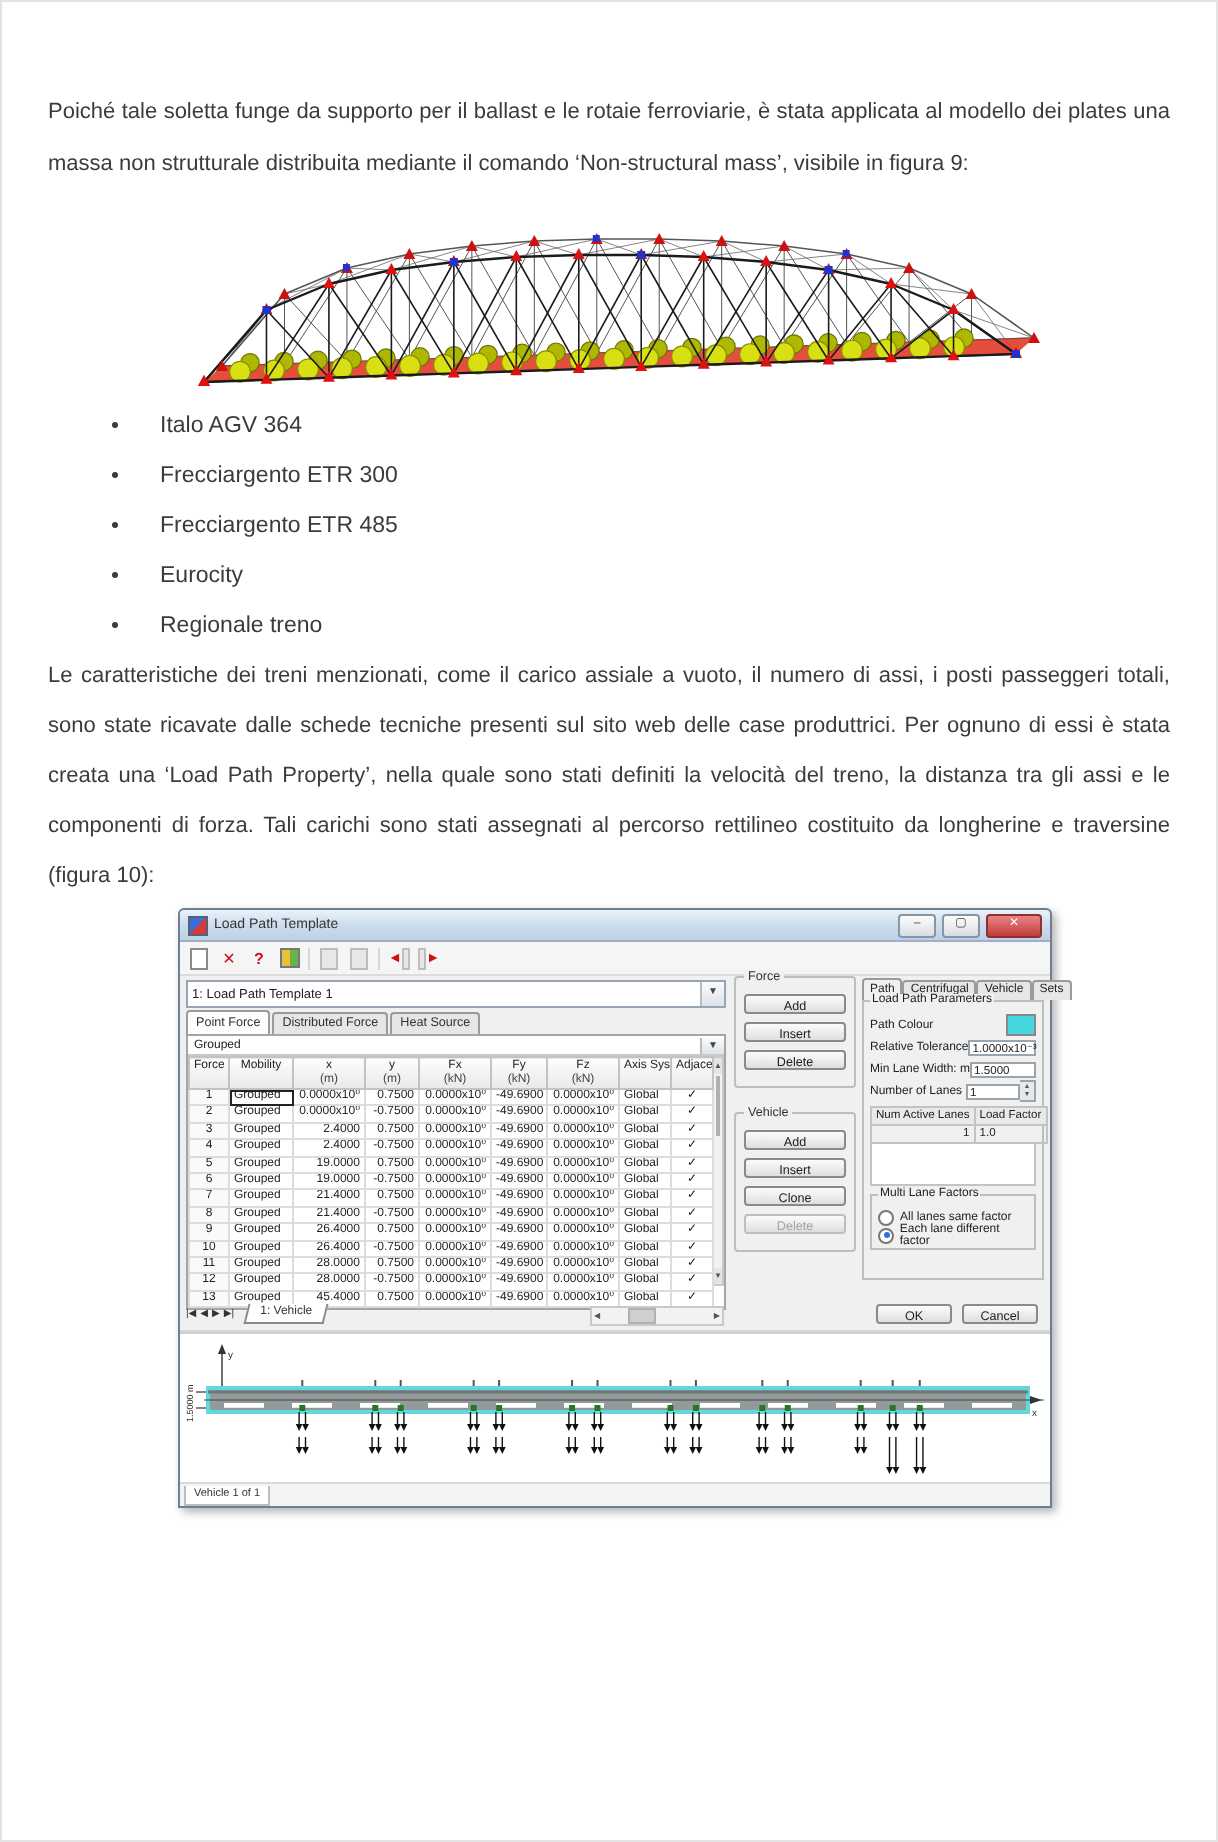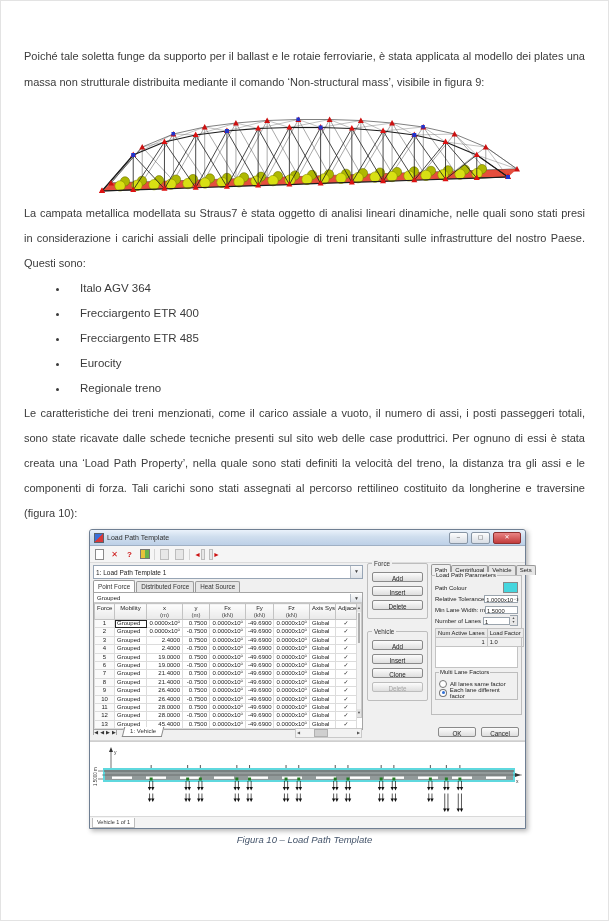--- a/index.html
+++ b/index.html
@@ -369,25 +369,24 @@
         <polygon points="383.7692307692308,71.07692307692308 389.7692307692308,71.07692307692308 386.7692307692308,65.57692307692308" fill="#dd1111"></polygon>
         <polygon points="392.7692307692308,40.5 398.7692307692308,40.5 395.7692307692308,35" fill="#cc1111"></polygon>
         <polygon points="415,70 421,70 418,64.5" fill="#dd1111"></polygon>
         <polygon points="415,70 421,70 418,64.5" fill="#dd1111"></polygon>
         <polygon points="424,62.5 430,62.5 427,57" fill="#cc1111"></polygon>
         <rect x="416" y="66" width="4" height="4" fill="#2233cc"></rect>
       </svg>
   </div>
 
 
-  <p class="para">La campata metallica modellata su Straus7 è stata oggetto di analisi lineari dinamiche, nelle quali sono stati presi in considerazione i carichi assiali delle principali tipologie di treni transitanti sulle infrastrutture del nostro Paese. Questi sono:</p>
 
   <ul class="train-list">
     <li>Italo AGV 364</li>
-    <li>Frecciargento ETR 400</li>
+    <li>Frecciargento ETR 300</li>
     <li>Frecciargento ETR 485</li>
     <li>Eurocity</li>
     <li>Regionale treno</li>
   </ul>
 
   <p class="para">Le caratteristiche dei treni menzionati, come il carico assiale a vuoto, il numero di assi, i posti passeggeri totali, sono state ricavate dalle schede tecniche presenti sul sito web delle case produttrici. Per ognuno di essi è stata creata una ‘Load Path Property’, nella quale sono stati definiti la velocità del treno, la distanza tra gli assi e le componenti di forza. Tali carichi sono stati assegnati al percorso rettilineo costituito da longherine e traversine (figura 10):</p>
 
   <div class="dlg">
 
     <div class="titlebar">
@@ -908,14 +907,13 @@
           <line x1="371.48" y1="51.5" x2="371.48" y2="67" stroke="#111" stroke-width="0.7"></line>
           <polygon points="371.48,70 369.78000000000003,66.5 373.18,66.5" fill="#111"></polygon>
         </svg>
     </div>
 
     <div class="statusbar">
       <span class="status-tab">Vehicle 1 of 1</span>
     </div>
   </div>
 
-  <div class="caption">Figura 10 – Load Path Template</div>
 </div>
 
 </body></html>

